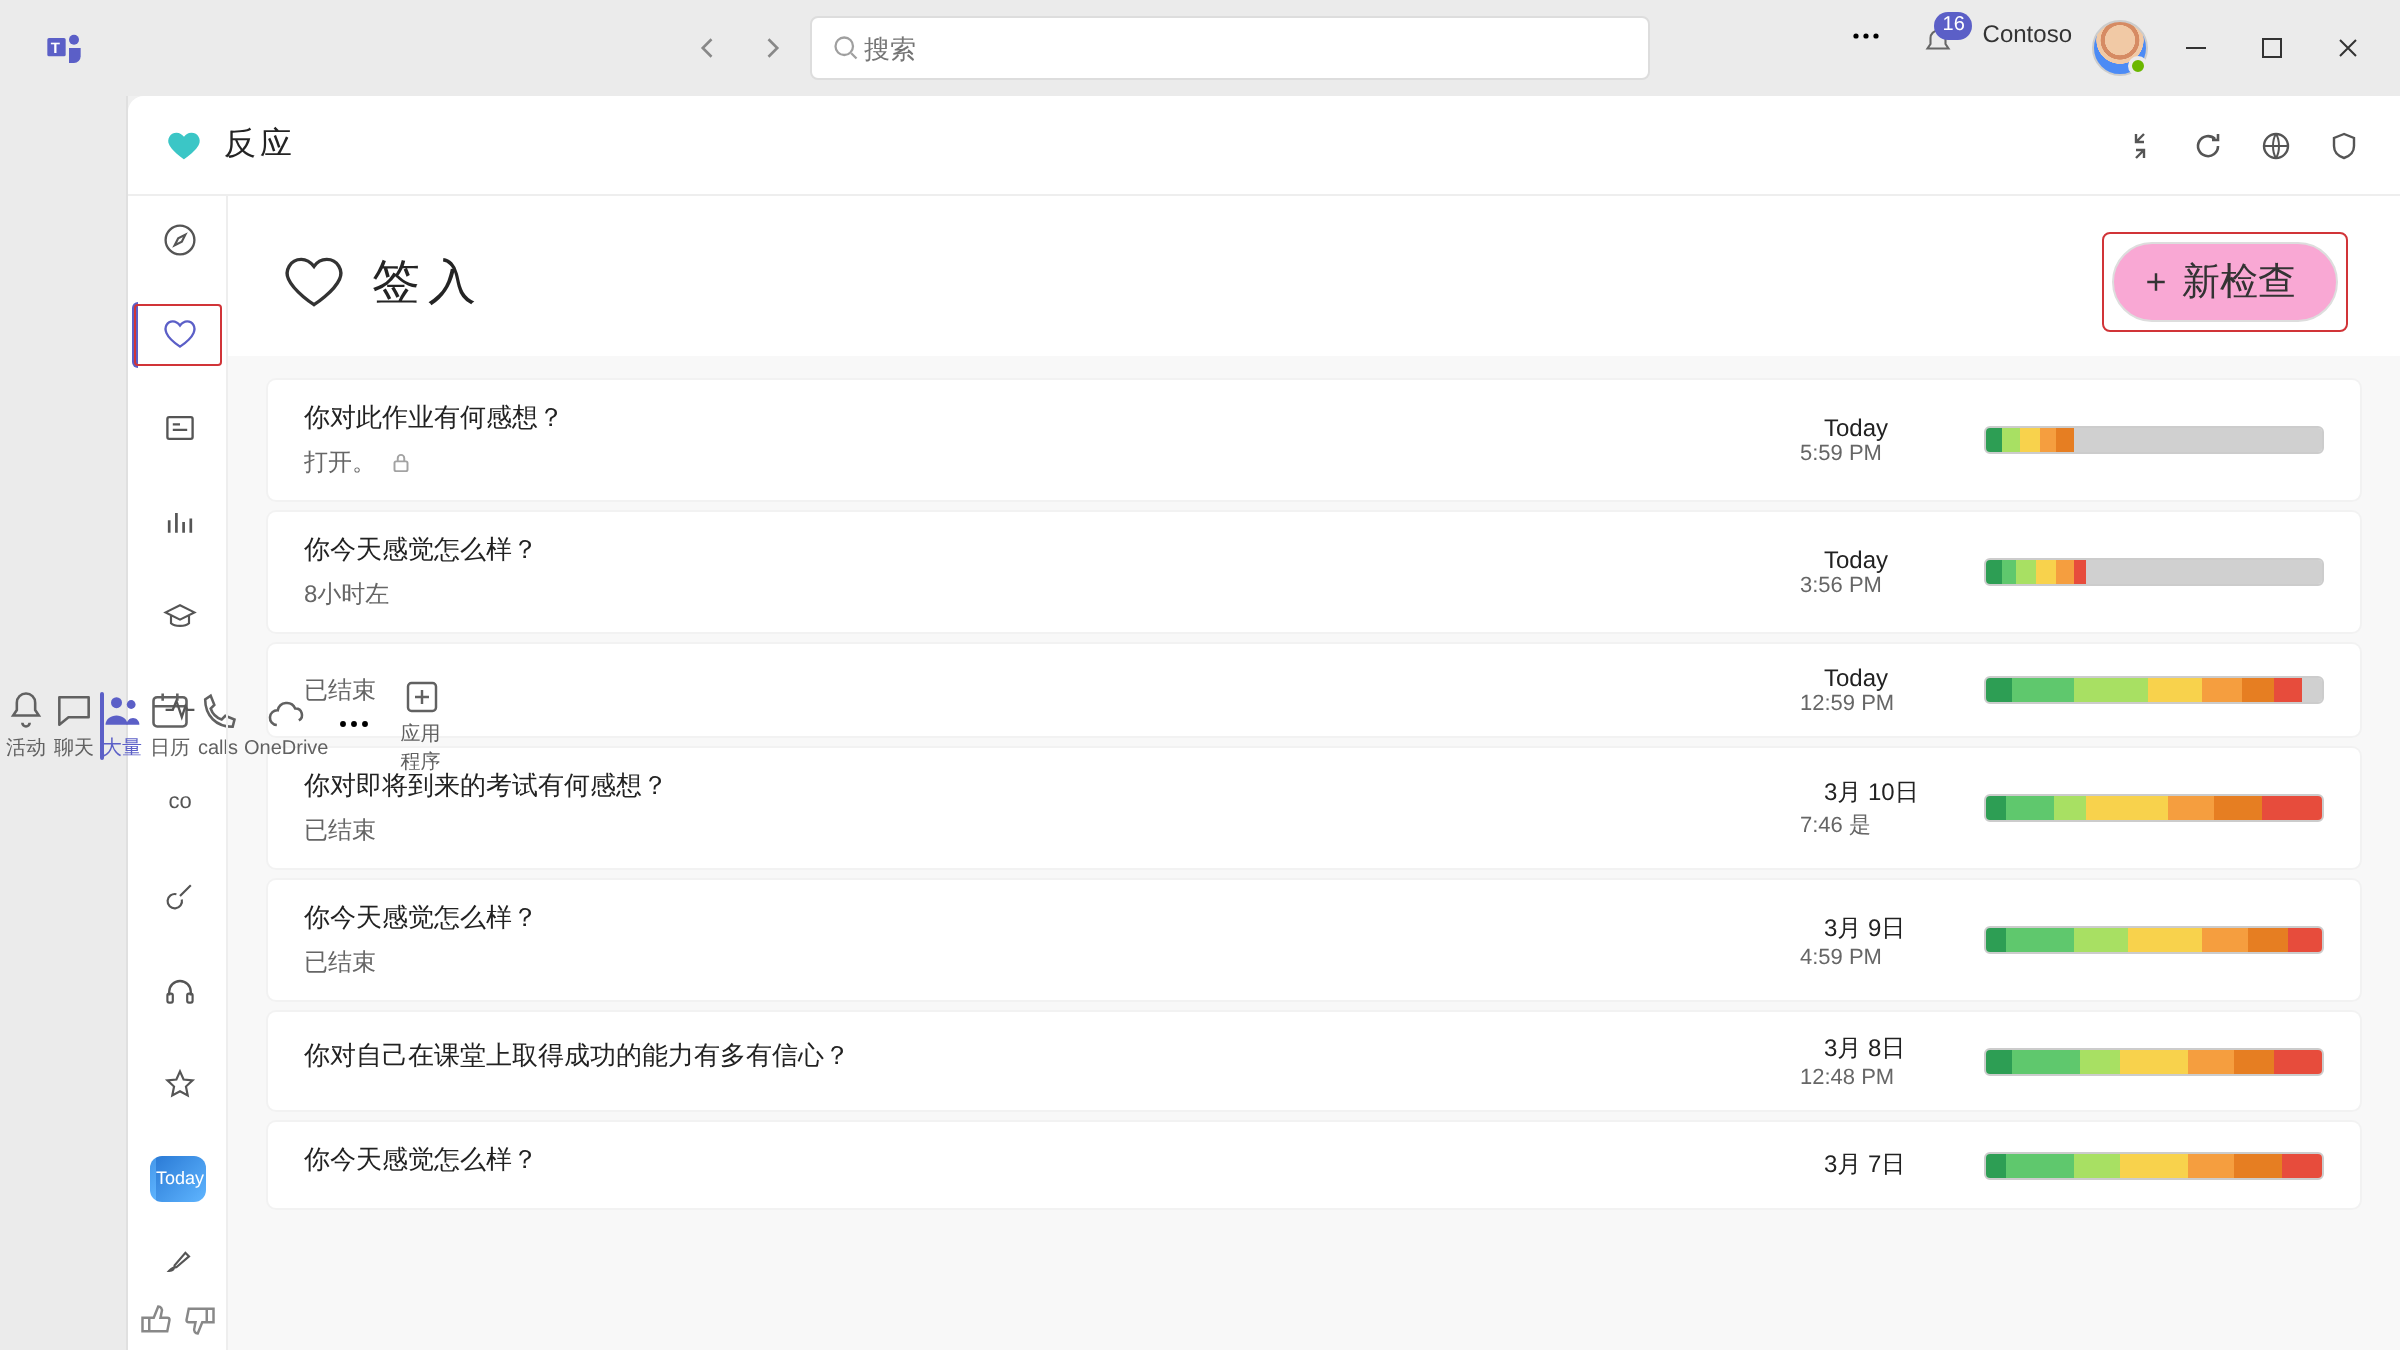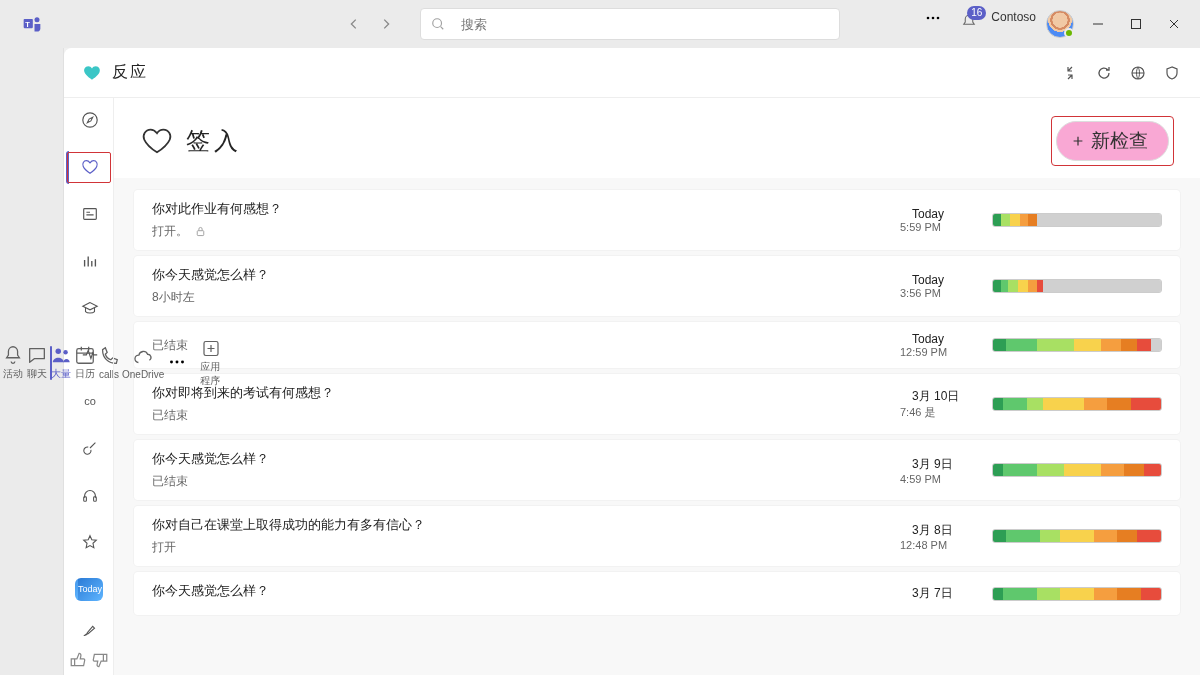--- a/index.html
+++ b/index.html
@@ -37,29 +37,29 @@
       margin-left: 280px;
     }
     .title-bar .nav-btn {
       width: 28px; height: 28px;
       display:flex; align-items:center; justify-content:center;
       color: #888;
       border-radius:4px;
     }
     .title-bar .search-wrap {
       flex: 0 0 420px;
-      margin-left: 16px;
+      margin-left: 1px;
       height: 32px;
       background: #fff;
       border: 1px solid #ddd;
       border-radius: 4px;
       display:flex;
       align-items:center;
       padding: 0 10px;
-      gap: 16px;
+      gap: 2px;
       color: #616161;
     }
     .title-bar .search-wrap svg { flex:0 0 auto; opacity:.6; }
     .title-bar .search-input {
       border:none; outline:none; flex:1; font-size:13px; background:transparent;
     }
     .title-bar .spacer { flex:1; }
     .title-bar .right-ctrls {
       display:flex; gap: 10px;
       padding-right:4px;
@@ -583,21 +583,20 @@
                 <div class="seg green3" style="width: 16%;"></div>
                 <div class="seg yellow1" style="width: 22%;"></div>
                 <div class="seg orange1" style="width: 14%;"></div>
                 <div class="seg orange2" style="width: 12%;"></div>
                 <div class="seg red1" style="width: 10%;"></div>
               </div>
             </div>
             <div class="card">
               <div class="c-main">
                 <div class="c-q">你对自己在课堂上取得成功的能力有多有信心？</div>
-                <div class="c-status">打开</div>
               </div>
               <div class="c-meta">
                 <div class="date">3月 8日</div>
                 <div class="time">12:48 PM</div>
               </div>
               <div class="c-chart">
                 <div class="seg green1" style="width: 8%;"></div>
                 <div class="seg green2" style="width: 20%;"></div>
                 <div class="seg green3" style="width: 12%;"></div>
                 <div class="seg yellow1" style="width: 20%;"></div>

